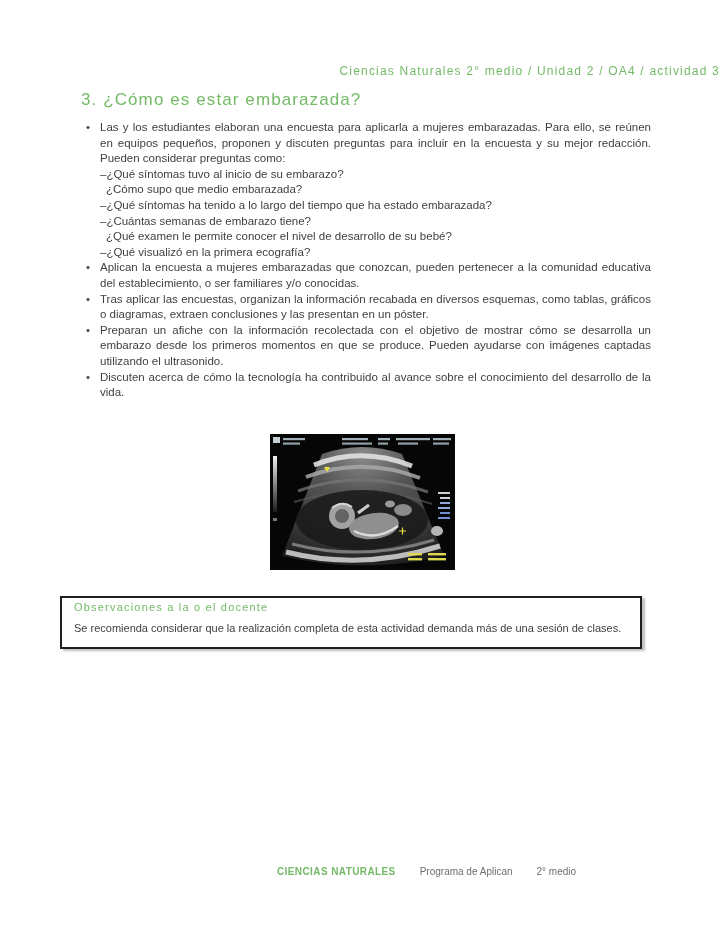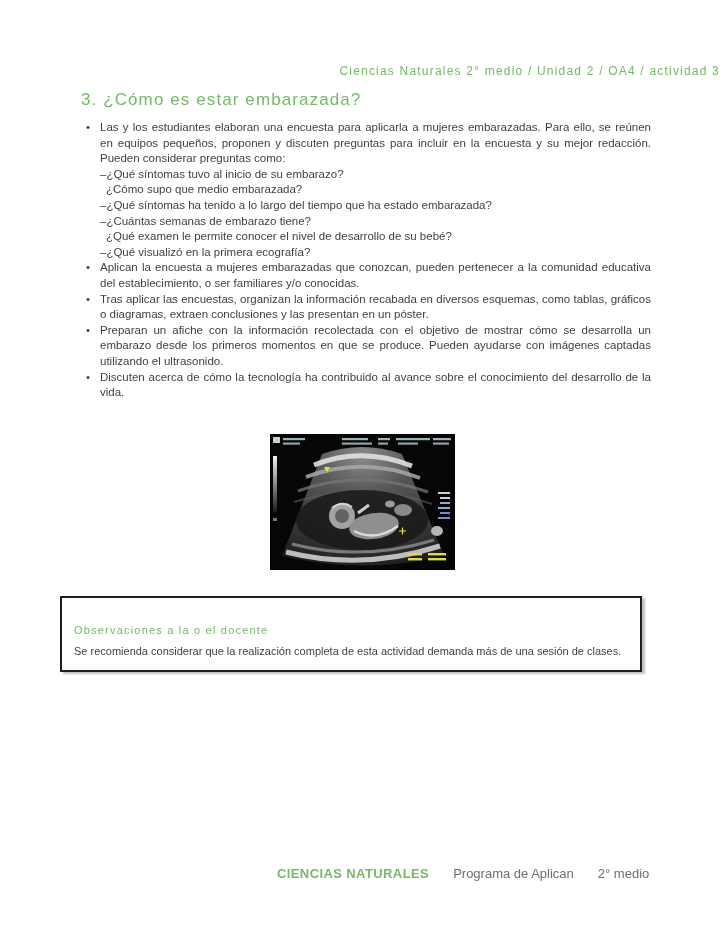--- a/index.html
+++ b/index.html
@@ -50,39 +50,39 @@
     width:185px;height:136px;
     line-height:0;
   }
   .figure svg{width:185px;height:136px;display:block;}
   
   .obs-box{
     position:absolute;top:596px;left:60px;width:554px;
     border:2px solid #1f1f1f;
     background:#ffffff;
     box-shadow:3px 2px 2px rgba(0,0,0,0.25);
-    padding:26px 12px 13px 12px;
+    padding:3px 12px 13px 12px;
   }
   .obs-title{
     color:#74ba67;
     font-size:11px;
     letter-spacing:1.2px;
     margin:0 0 9px 0;
     white-space:nowrap;
   }
   .obs-body{
     color:#3f3f3f;
     font-size:11px;
     margin:0;
   }
   
   .footer{
     position:absolute;top:866px;left:277px;
     display:flex;align-items:baseline;gap:24px;
-    font-size:13px;
+    font-size:10px;
     color:#6e6e6e;
     white-space:nowrap;
   }
   .footer .subject{
     color:#74ba67;
     font-weight:bold;
     letter-spacing:0.4px;
   }
 </style>
 </head>

